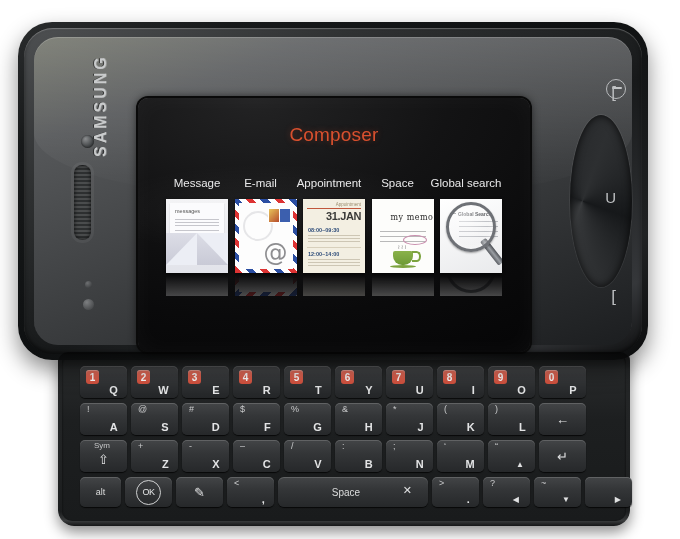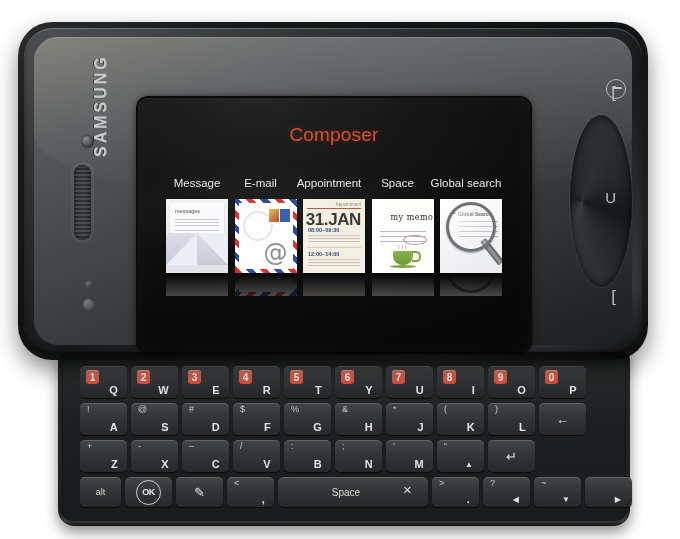--- a/index.html
+++ b/index.html
@@ -51,21 +51,21 @@
   .key .tl{position:absolute;left:8px;top:1px;font-size:8px;color:#c6c7c8;}
   .key .arrow{position:absolute;right:11px;bottom:3px;font-size:8px;color:#e0e1e2;}
 
   .okkey{
     border-radius:6px;
   }
   .okcircle{
     width:23px;height:23px;border-radius:50%;
     border:1.5px solid #cfd0d1;
     display:flex;align-items:center;justify-content:center;
-    font-size:9px;font-weight:700;color:#e4e5e6;letter-spacing:-.4px;
+    font-size:9px;font-weight:400;color:#e4e5e6;letter-spacing:-.4px;
   }
 
   
   .phone{
     position:absolute;left:18px;top:22px;width:630px;height:338px;
     border-radius:34px;
     background:linear-gradient(150deg,#2a2c2d 0%,#17191a 18%,#0e1011 48%,#202223 82%,#0b0c0d 100%);
     box-shadow:0 10px 22px rgba(0,0,0,.45);
   }
   .phone-bezel{
@@ -150,21 +150,21 @@
   .t-mail .inner{position:absolute;left:4px;top:4px;right:4px;bottom:4px;background:#fdfdfd;overflow:hidden;}
   .t-mail .at{position:absolute;right:5px;bottom:2px;font-size:24px;color:#8d8d90;font-family:"DejaVu Sans",sans-serif;}
   .t-mail .stamp{position:absolute;right:12px;top:5px;width:11px;height:13px;background:linear-gradient(135deg,#e8c45a,#b4462a);border:1px solid #fff;}
   .t-mail .stamp2{position:absolute;right:2px;top:5px;width:10px;height:13px;background:#3c5fae;border:1px solid #fff;}
   .t-mail .swirl{position:absolute;left:4px;top:8px;width:26px;height:26px;border:2px solid #e6e6e8;border-radius:50%;}
 
   
   .t-appt{background:#f3efe2;}
   .t-appt .aptlab{position:absolute;right:4px;top:3px;font-size:4.5px;color:#9d8f72;}
   .t-appt .rule{position:absolute;left:4px;right:4px;top:9px;height:1px;background:#c0563c;}
-  .t-appt .date{position:absolute;right:4px;top:11px;font-size:17px;font-weight:700;color:#3a3a38;letter-spacing:-.4px;}
+  .t-appt .date{position:absolute;right:4px;top:11px;font-size:11px;font-weight:700;color:#3a3a38;letter-spacing:-.4px;}
   .t-appt .slot{position:absolute;left:5px;font-size:5.5px;font-weight:700;color:#2f4d7a;}
   .t-appt .body{position:absolute;left:5px;right:5px;}
   .t-appt .body i{display:block;height:1px;background:#cdc6b4;margin-bottom:2px;}
   .t-appt .hr{position:absolute;left:4px;right:4px;height:1px;background:#d8d0bc;}
 
   
   .t-memo{background:#fdfdfb;}
   .t-memo .hand{position:absolute;left:8px;top:14px;font-size:8px;color:#2b2b2b;font-family:"DejaVu Serif",serif;transform:scaleY(1.1);letter-spacing:.5px;padding-left:11px;}
   .t-memo .ln{position:absolute;left:8px;right:8px;height:1px;background:#b9b9b9;}
   .t-memo .bubble{position:absolute;right:7px;top:36px;width:22px;height:8px;border:1px solid #c98fae;border-radius:50%;}
@@ -317,20 +317,24 @@
         <div class="key flat" style="width:47px;height:32px;">
             <span class="sec">)</span>
             <span class="main">L</span>
           </div>
         <div class="key flat" style="width:47px;height:32px;">
             <span class="glyph">←</span>
           </div>
       </div>
 
       <div class="krow" style="left:22px;top:92px;">
+        <div class="key flat" style="width:47px;height:32px;">
+            <span class="tl" style="left:14px;">Sym</span>
+            <span class="glyph" style="margin-top:7px;">⇧</span>
+          </div>
         <div class="key flat" style="width:47px;height:32px;">
             <span class="sec">+</span>
             <span class="main">Z</span>
           </div>
         <div class="key flat" style="width:47px;height:32px;">
             <span class="sec">-</span>
             <span class="main">X</span>
           </div>
         <div class="key flat" style="width:47px;height:32px;">
             <span class="sec">–</span>

